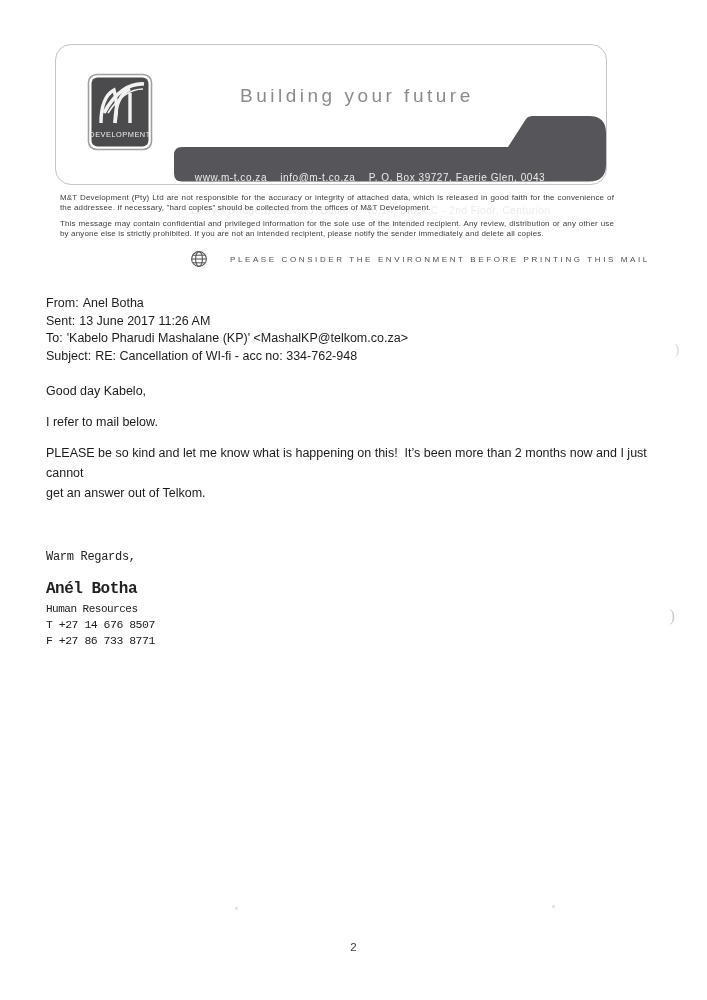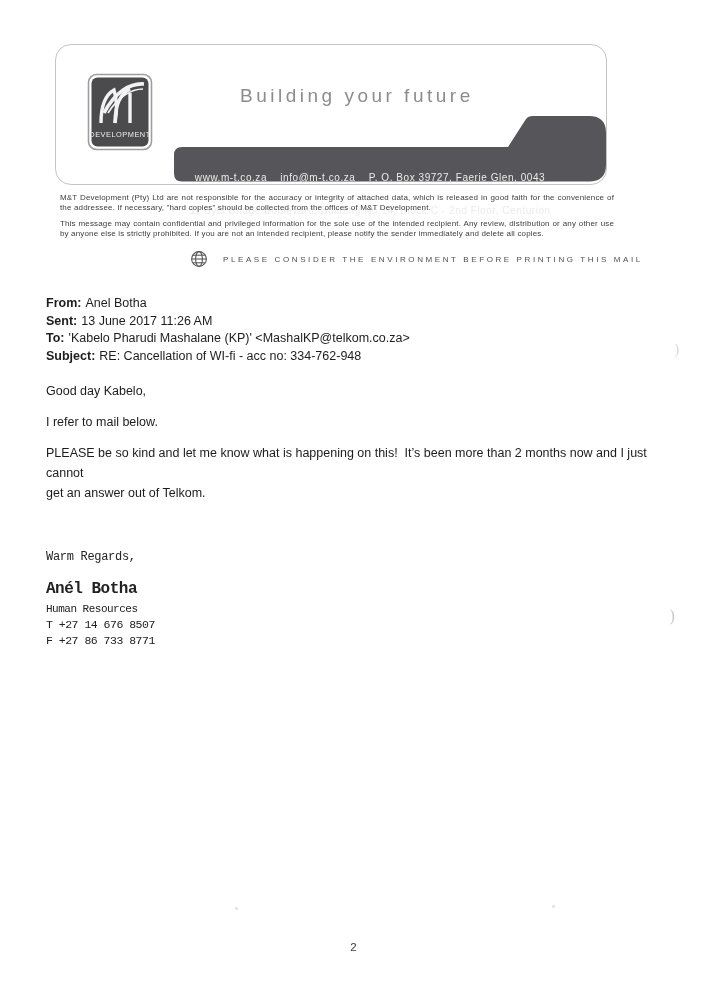--- a/index.html
+++ b/index.html
@@ -25,27 +25,27 @@
     font-size:10px;letter-spacing:0.55px;line-height:11px;color:#ebebeb;
     text-align:center;white-space:pre;
   }
   
   .disclaimer{position:absolute;left:60px;top:193px;width:554px;}
   .disclaimer p{
     margin:0 0 7px 0;font-size:8px;line-height:9.6px;color:#3d3d3d;
     text-align:justify;letter-spacing:0.15px;
   }
   
-  .env{position:absolute;left:190px;top:250px;display:flex;align-items:center;gap:15px;}
+  .env{position:absolute;left:190px;top:250px;display:flex;align-items:center;gap:22px;}
   .env .env-text{
     font-size:8px;letter-spacing:2.6px;color:#4f4f4f;white-space:nowrap;
   }
   
   .headers{position:absolute;left:46px;top:295px;font-size:12.5px;line-height:17.5px;}
-  .headers .lbl{font-weight:bold;margin-right:4px;margin-top:20px;}
+  .headers .lbl{font-weight:normal;margin-right:4px;margin-top:20px;}
   
   .bodytext{position:absolute;left:46px;top:381px;width:624px;font-size:12.5px;line-height:20px;color:#1c1c1c;}
   .bodytext p{margin:0 0 11px 0;}
   .bodytext p.prewrap{white-space:pre-wrap;}
   
   .sig{position:absolute;left:46px;top:522px;font-family:"Liberation Mono",monospace;color:#222;}
   .sig-closing{font-size:12px;letter-spacing:-0.3px;margin-bottom:16px;margin-top:28px;}
   .sig-name{font-size:16px;font-weight:bold;letter-spacing:-0.5px;margin-bottom:5px;}
   .sig-title{font-size:11px;letter-spacing:-0.5px;margin-bottom:2px;}
   .sig-line{font-size:11.5px;letter-spacing:-0.5px;line-height:16px;}

